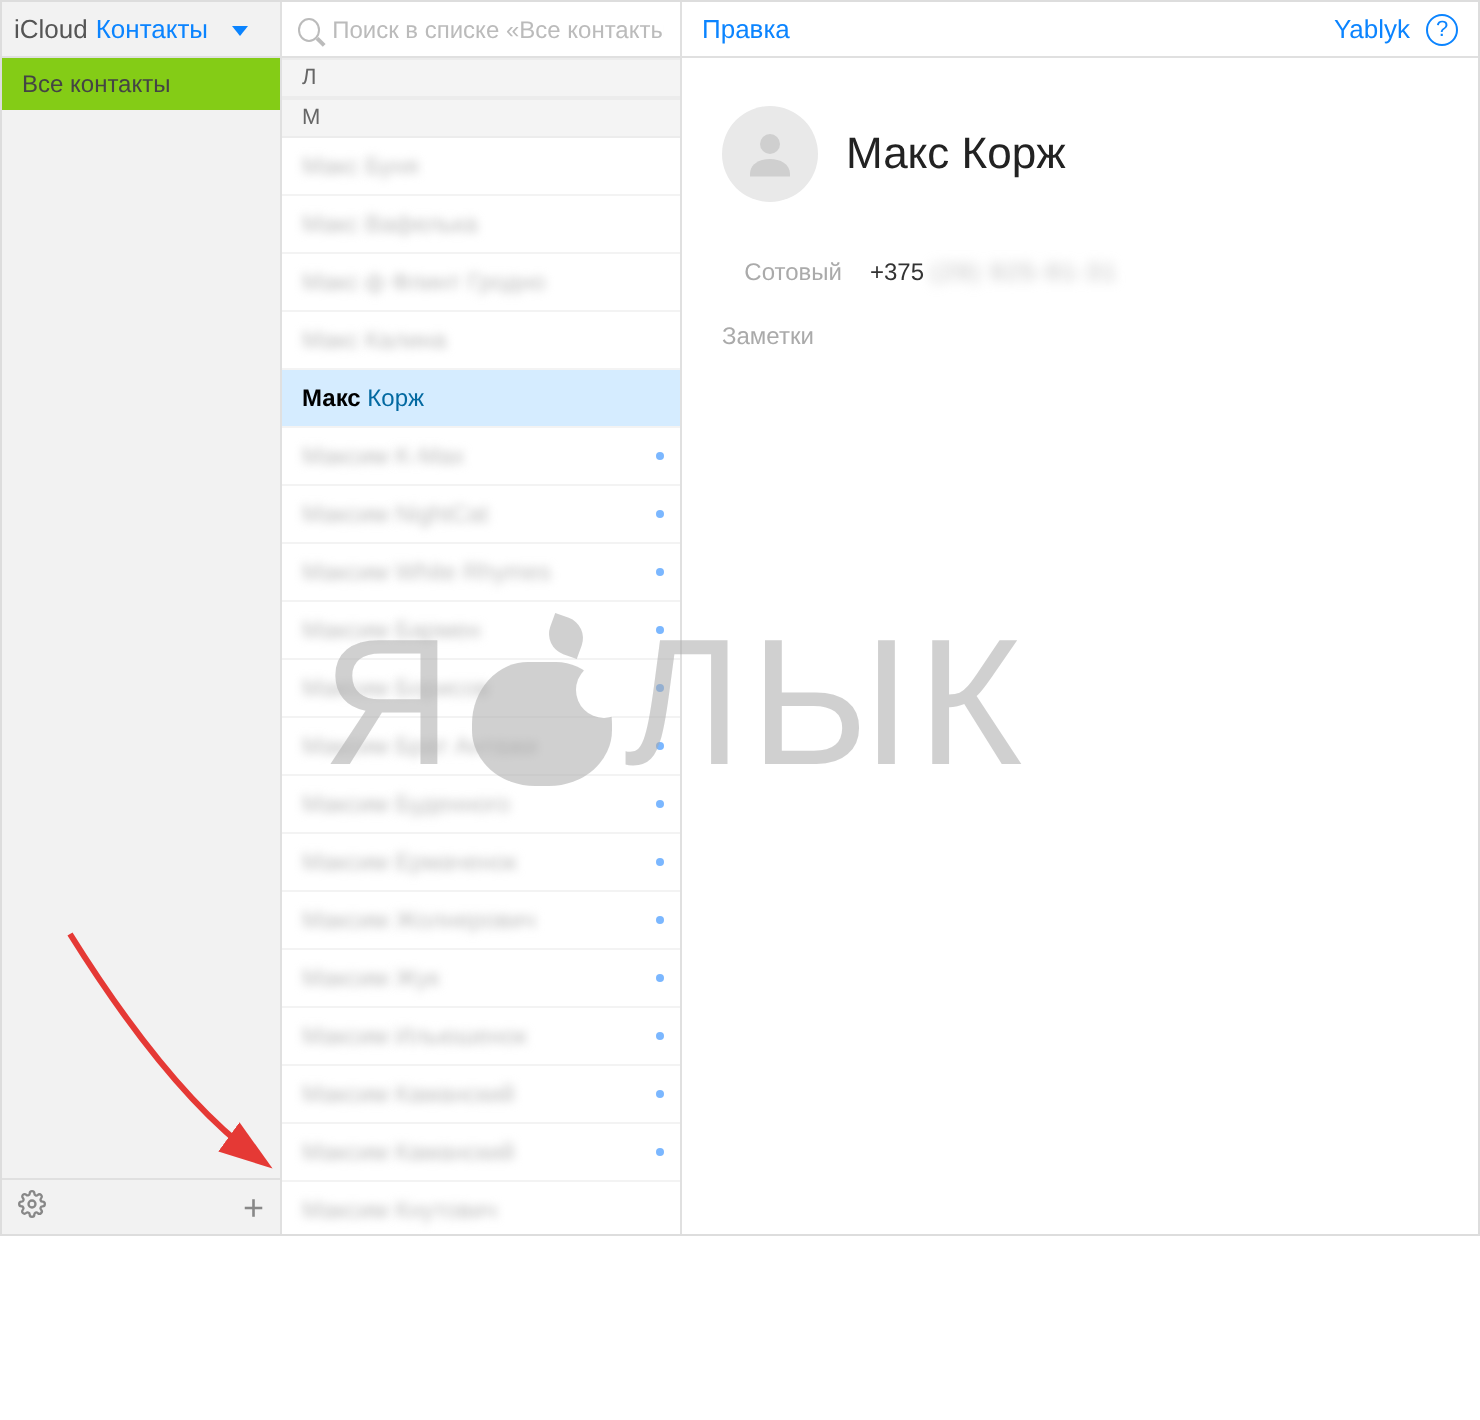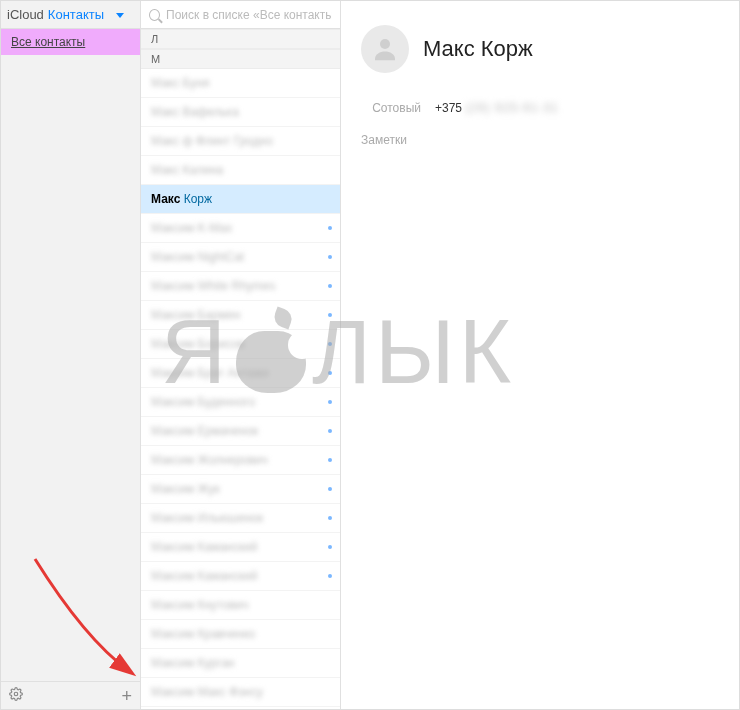--- a/index.html
+++ b/index.html
@@ -1,25 +1,25 @@
 <!DOCTYPE html>
 <html><head>
 <meta charset="utf-8">
 <style>
   * { box-sizing: border-box; margin: 0; padding: 0; }
   html, body { width: 740px; height: 710px; font-family: -apple-system, "Helvetica Neue", Arial, sans-serif; font-size: 13px; color: #333; overflow: hidden; background:#fff;}
-  .app { display: flex; width: 740px; height: 710px; border: 1px solid #ddd; position: relative; }
+  .app { display: flex; width: 740px; height: 618px; border: 1px solid #ddd; position: relative; }
   
   .sidebar { width: 140px; background: #f2f2f2; border-right: 1px solid #e0e0e0; display: flex; flex-direction: column; }
   .sidebar-header { height: 28px; display: flex; align-items: center; padding: 0 6px; gap: 4px; border-bottom: 1px solid #e0e0e0; }
   .brand { color: #555; font-size: 13px; }
   .brand-drop { color: #0b84ff; font-size: 13px; display: flex; align-items: center; gap: 12px; cursor: pointer;}
   .chev { width: 0; height: 0; border-left: 4px solid transparent; border-right: 4px solid transparent; border-top: 5px solid #0b84ff; margin-top: 2px;}
   .group-item { padding: 6px 10px; font-size: 12px; color: #444; cursor: pointer;}
-  .group-item.selected { background: #f0abfc; text-decoration: underline; }
+  .group-item.selected { background: #84cc16; }
   .sidebar-spacer { flex: 1; }
   .sidebar-footer { height: 28px; border-top: 1px solid #e0e0e0; display:flex; align-items:center; padding: 0 8px; gap: 12px;}
   .gear, .plus { color: #888; cursor: pointer; font-size: 14px; }
   .plus { margin-left: auto; font-size: 18px; line-height: 14px; color:#888; }
   
   .listcol { width: 200px; border-right: 1px solid #e0e0e0; display:flex; flex-direction:column; }
   .search-row { height: 28px; border-bottom: 1px solid #e0e0e0; display:flex; align-items:center; padding: 0 8px; gap:6px;}
   .search-icon { width:12px; height:12px; border:1.5px solid #bbb; border-radius:50%; position:relative;}
   .search-icon::after { content:""; position:absolute; width:5px; height:1.5px; background:#bbb; bottom:-2px; right:-4px; transform:rotate(45deg);}
   .search-input { border:none; outline:none; background:transparent; font-size:12px; color:#888; width: 100%;}
@@ -114,20 +114,26 @@
         <div class="contact-row blur"><span class="fn">Максим </span><span class="ln">Каманский</span><span class="dot"></span></div>
         <div class="contact-row blur"><span class="fn">Максим </span><span class="ln">Кнутович</span></div>
         <div class="contact-row blur"><span class="fn">Максим </span><span class="ln">Кравченко</span></div>
         <div class="contact-row blur"><span class="fn">Максим </span><span class="ln">Курган</span></div>
         <div class="contact-row blur"><span class="fn">Максим </span><span class="ln">Макс Фэнсу</span></div>
         <div class="contact-row blur"></div>
       </div>
   </div>
 
   <div class="detail">
+    <div class="detail-header">
+      <span class="edit-link">Правка</span>
+      <span class="spacer"></span>
+      <span class="yablyk-link">Yablyk</span>
+      <span class="help">?</span>
+    </div>
     <div class="detail-body">
       <div class="name-row">
         <div class="avatar">
           <svg viewBox="0 0 24 24">
               <circle cx="12" cy="8" r="4"></circle>
               <path d="M4 20c0-4 4-6 8-6s8 2 8 6v1H4z"></path>
             </svg>
         </div>
         <div class="contact-name">Макс Корж</div>
       </div>

